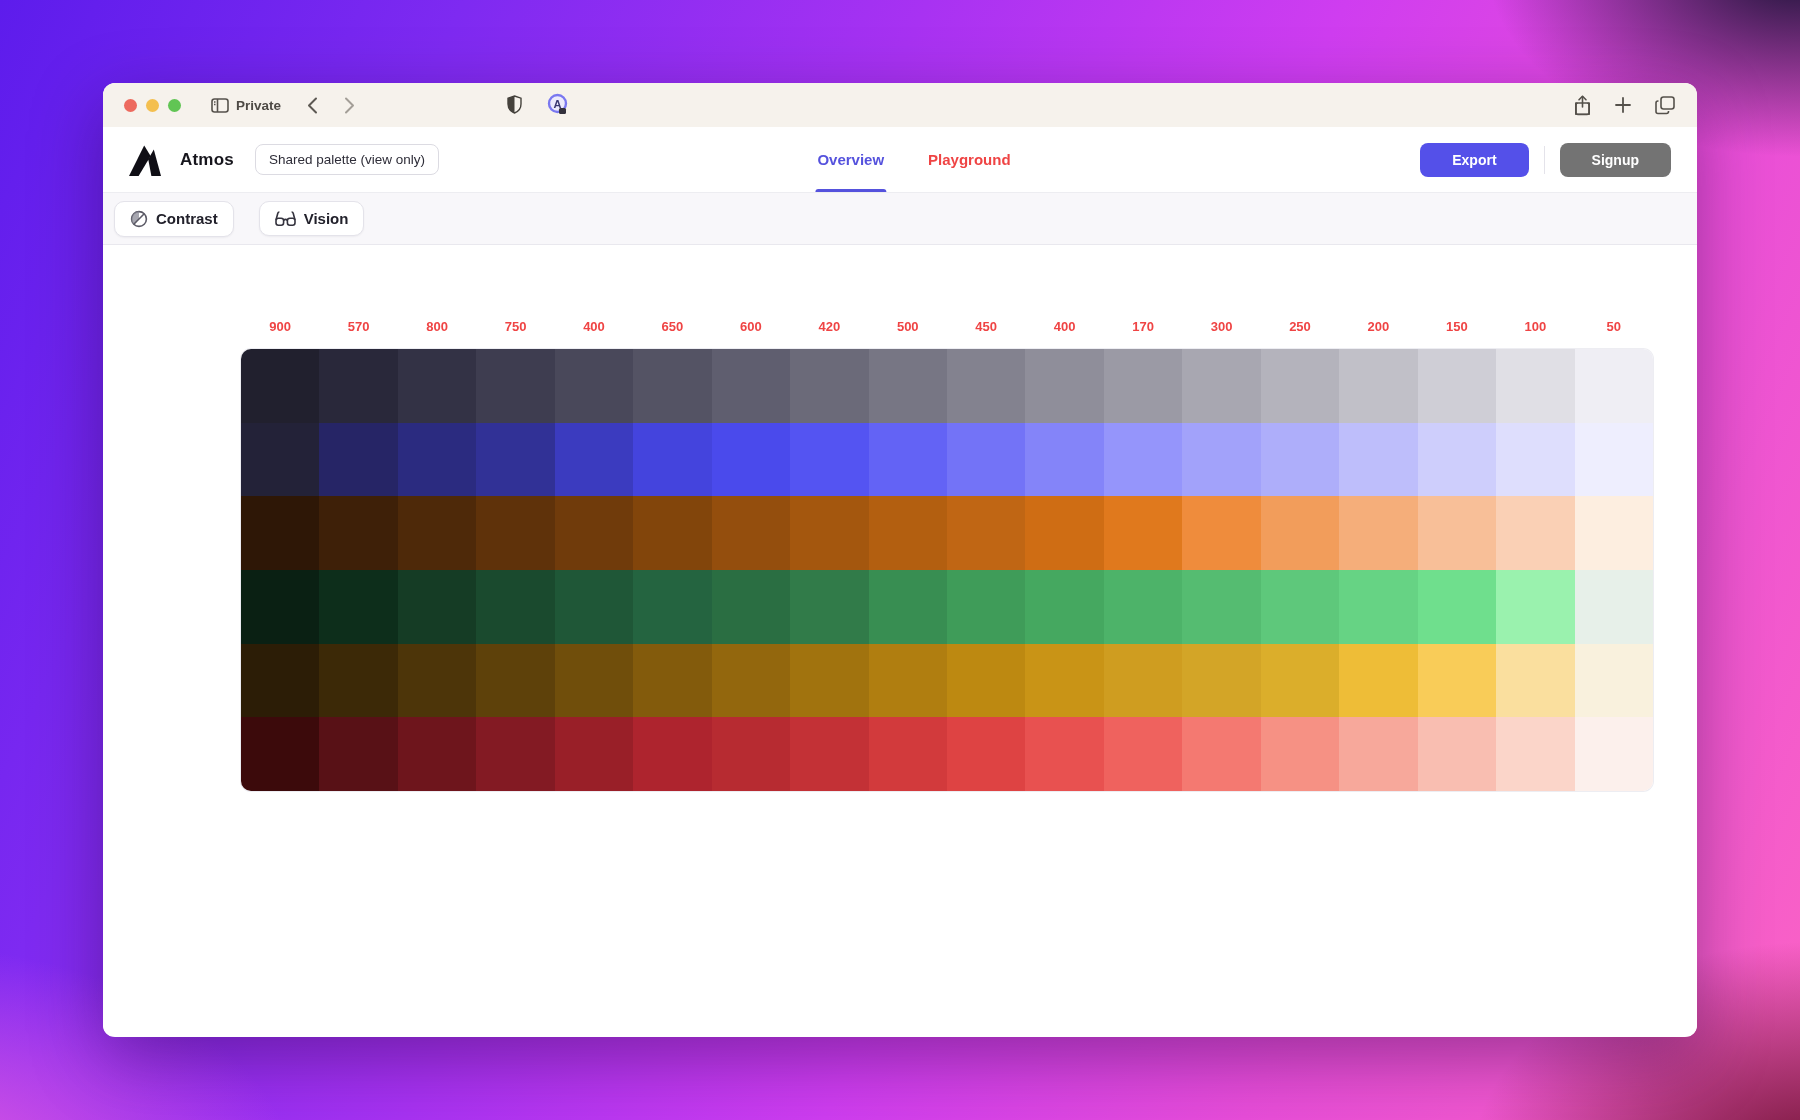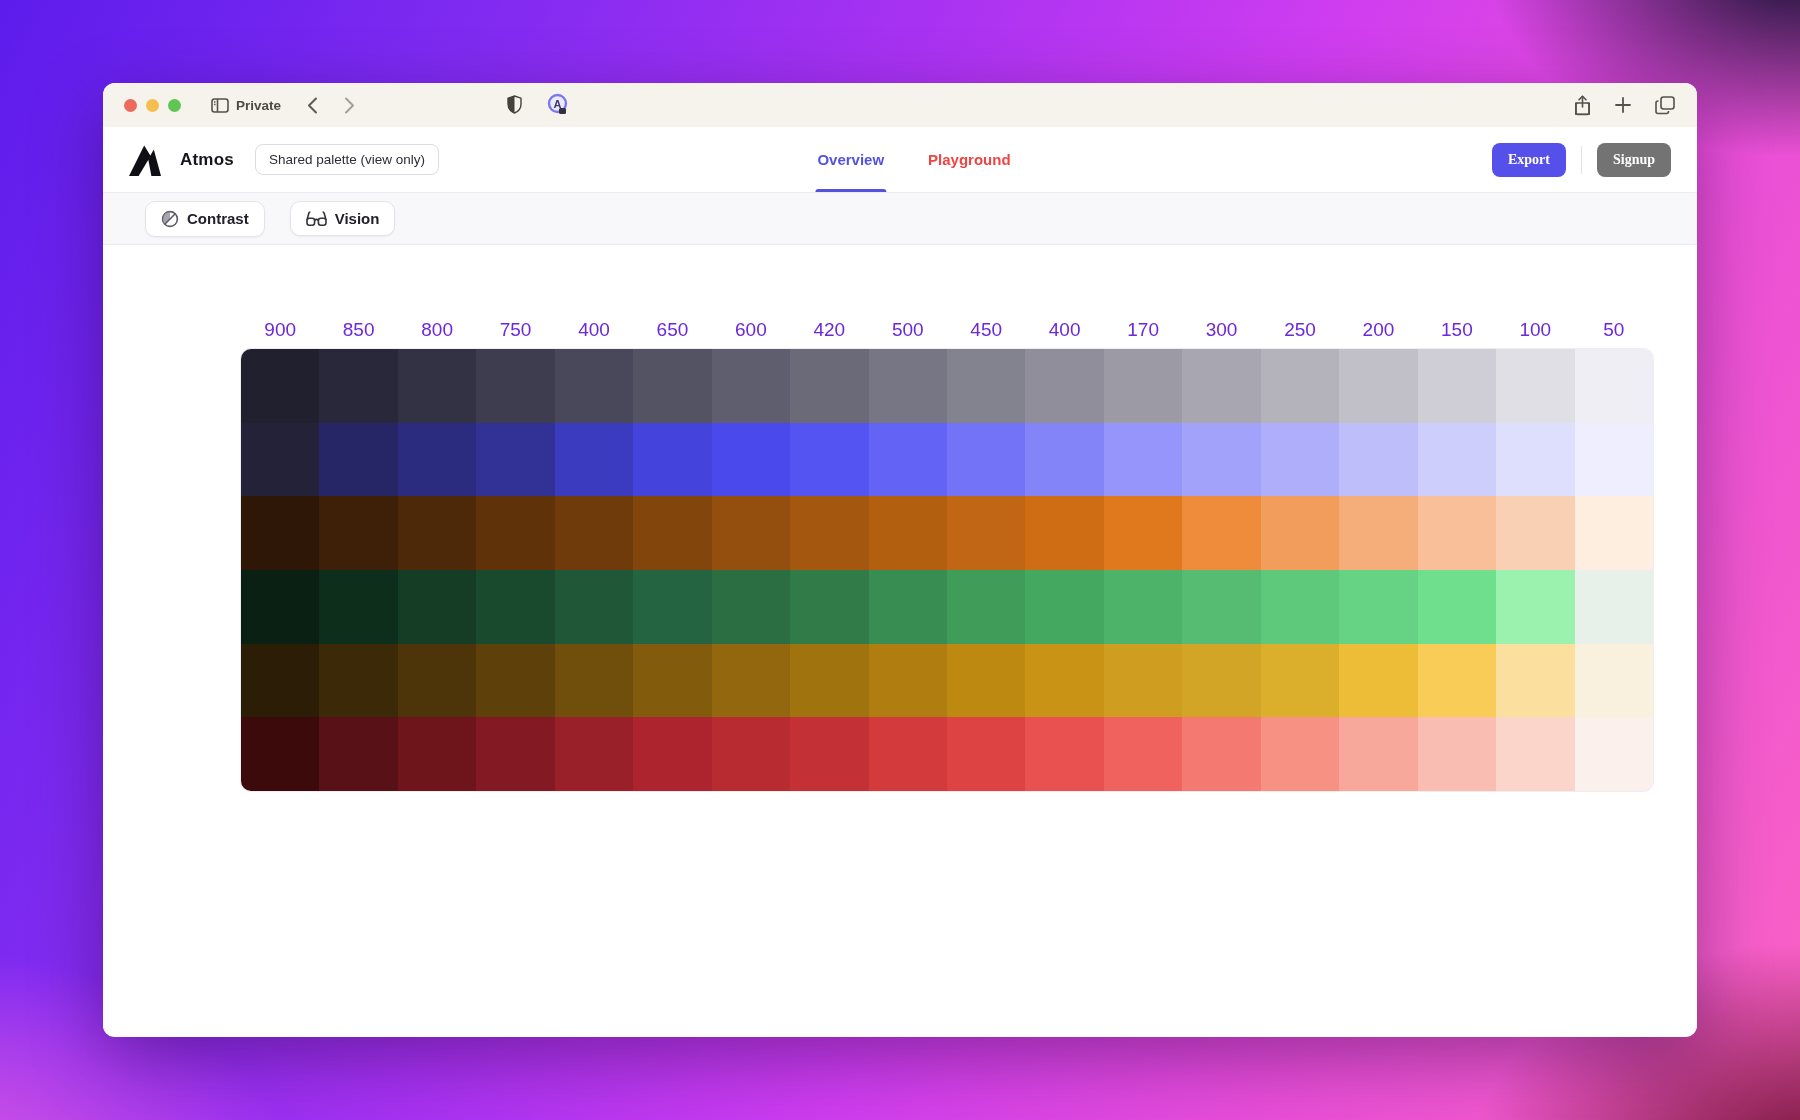--- a/index.html
+++ b/index.html
@@ -61,44 +61,44 @@
     position:absolute; left:calc(50% + 14px); transform:translateX(-50%);
     top:0; height:100%; display:flex; gap:44px; align-items:stretch;
   }
   .tab { position:relative; display:flex; align-items:center; font-size:15px; font-weight:600; color:#ef4444; cursor:pointer; }
   .tab.active { color:#5552dd; }
   .tab.active::after {
     content:""; position:absolute; left:-2px; right:-2px; bottom:0;
     height:3px; border-radius:3px 3px 0 0; background:#5552dd;
   }
   .header-actions { margin-left:auto; display:flex; align-items:center; }
-  .btn { border:none; border-radius:8px; padding:9px 16px; font-size:14px; font-weight:700; color:#fff; cursor:pointer; font-family:Liberation Serif, serif; }
+  .btn { border:none; border-radius:8px; padding:9px 32px; font-size:14px; font-weight:700; color:#fff; cursor:pointer; font-family:Liberation Sans, sans-serif; }
   .btn-export { background:#5450e9; }
   .btn-signup { background:#737373; }
   .vdivider { width:1px; height:28px; background:#e4e3ea; margin:0 15px; }
 
   
   .toolbar {
     height:52px; background:#f8f7fa; border-bottom:1px solid #e9e8ee;
-    display:flex; align-items:center; padding:0 42px; gap:25px;
+    display:flex; align-items:center; padding:0 11px; gap:25px;
   }
   .tool-btn {
     display:flex; align-items:center; gap:8px; background:#fff;
     border:1px solid #e4e3ea; border-radius:10px; padding:8px 15px;
     font-size:15px; font-weight:700; color:#22212b; cursor:pointer; font-family:inherit;
     box-shadow:0 1px 2px rgba(20,20,40,0.05);
   }
 
   
   .content { position:relative; height:791px; background:#fff; }
   .scale-header {
     position:absolute; left:138px; top:74px; width:1412px;
     display:grid; grid-template-columns:repeat(18,1fr);
   }
-  .scale-label { text-align:center; font-size:19px; font-weight:400; color:#6d28d9; }
+  .scale-label { text-align:center; font-size:13px; font-weight:700; color:#ef4444; }
   .row-labels {
     position:absolute; left:45px; top:104px; height:442px;
     display:grid; grid-template-rows:repeat(6,1fr);
   }
   .row-label { display:flex; align-items:center; font-size:15px; color:#212030; }
   .palette-grid {
     position:absolute; left:138px; top:104px; width:1412px; height:442px;
     display:grid; grid-template-columns:repeat(18,1fr); grid-template-rows:repeat(6,1fr);
     border-radius:10px; overflow:hidden; box-shadow:0 0 0 1px #ededf2;
   }
@@ -207,21 +207,21 @@
         <rect x="12.4" y="7.2" width="7.6" height="7" rx="2.4"></rect>
         <path d="M8.6 9.4 C9.6 8.4 11.4 8.4 12.4 9.4"></path>
       </svg>
       <span>Vision</span>
     </button>
   </div>
 
   <div class="content">
     <div class="scale-header" id="scaleHeader">
         <div class="scale-label">900</div>
-        <div class="scale-label">850</div>
+        <div class="scale-label">570</div>
         <div class="scale-label">800</div>
         <div class="scale-label">750</div>
         <div class="scale-label">400</div>
         <div class="scale-label">650</div>
         <div class="scale-label">600</div>
         <div class="scale-label">420</div>
         <div class="scale-label">500</div>
         <div class="scale-label">450</div>
         <div class="scale-label">400</div>
         <div class="scale-label">170</div>

